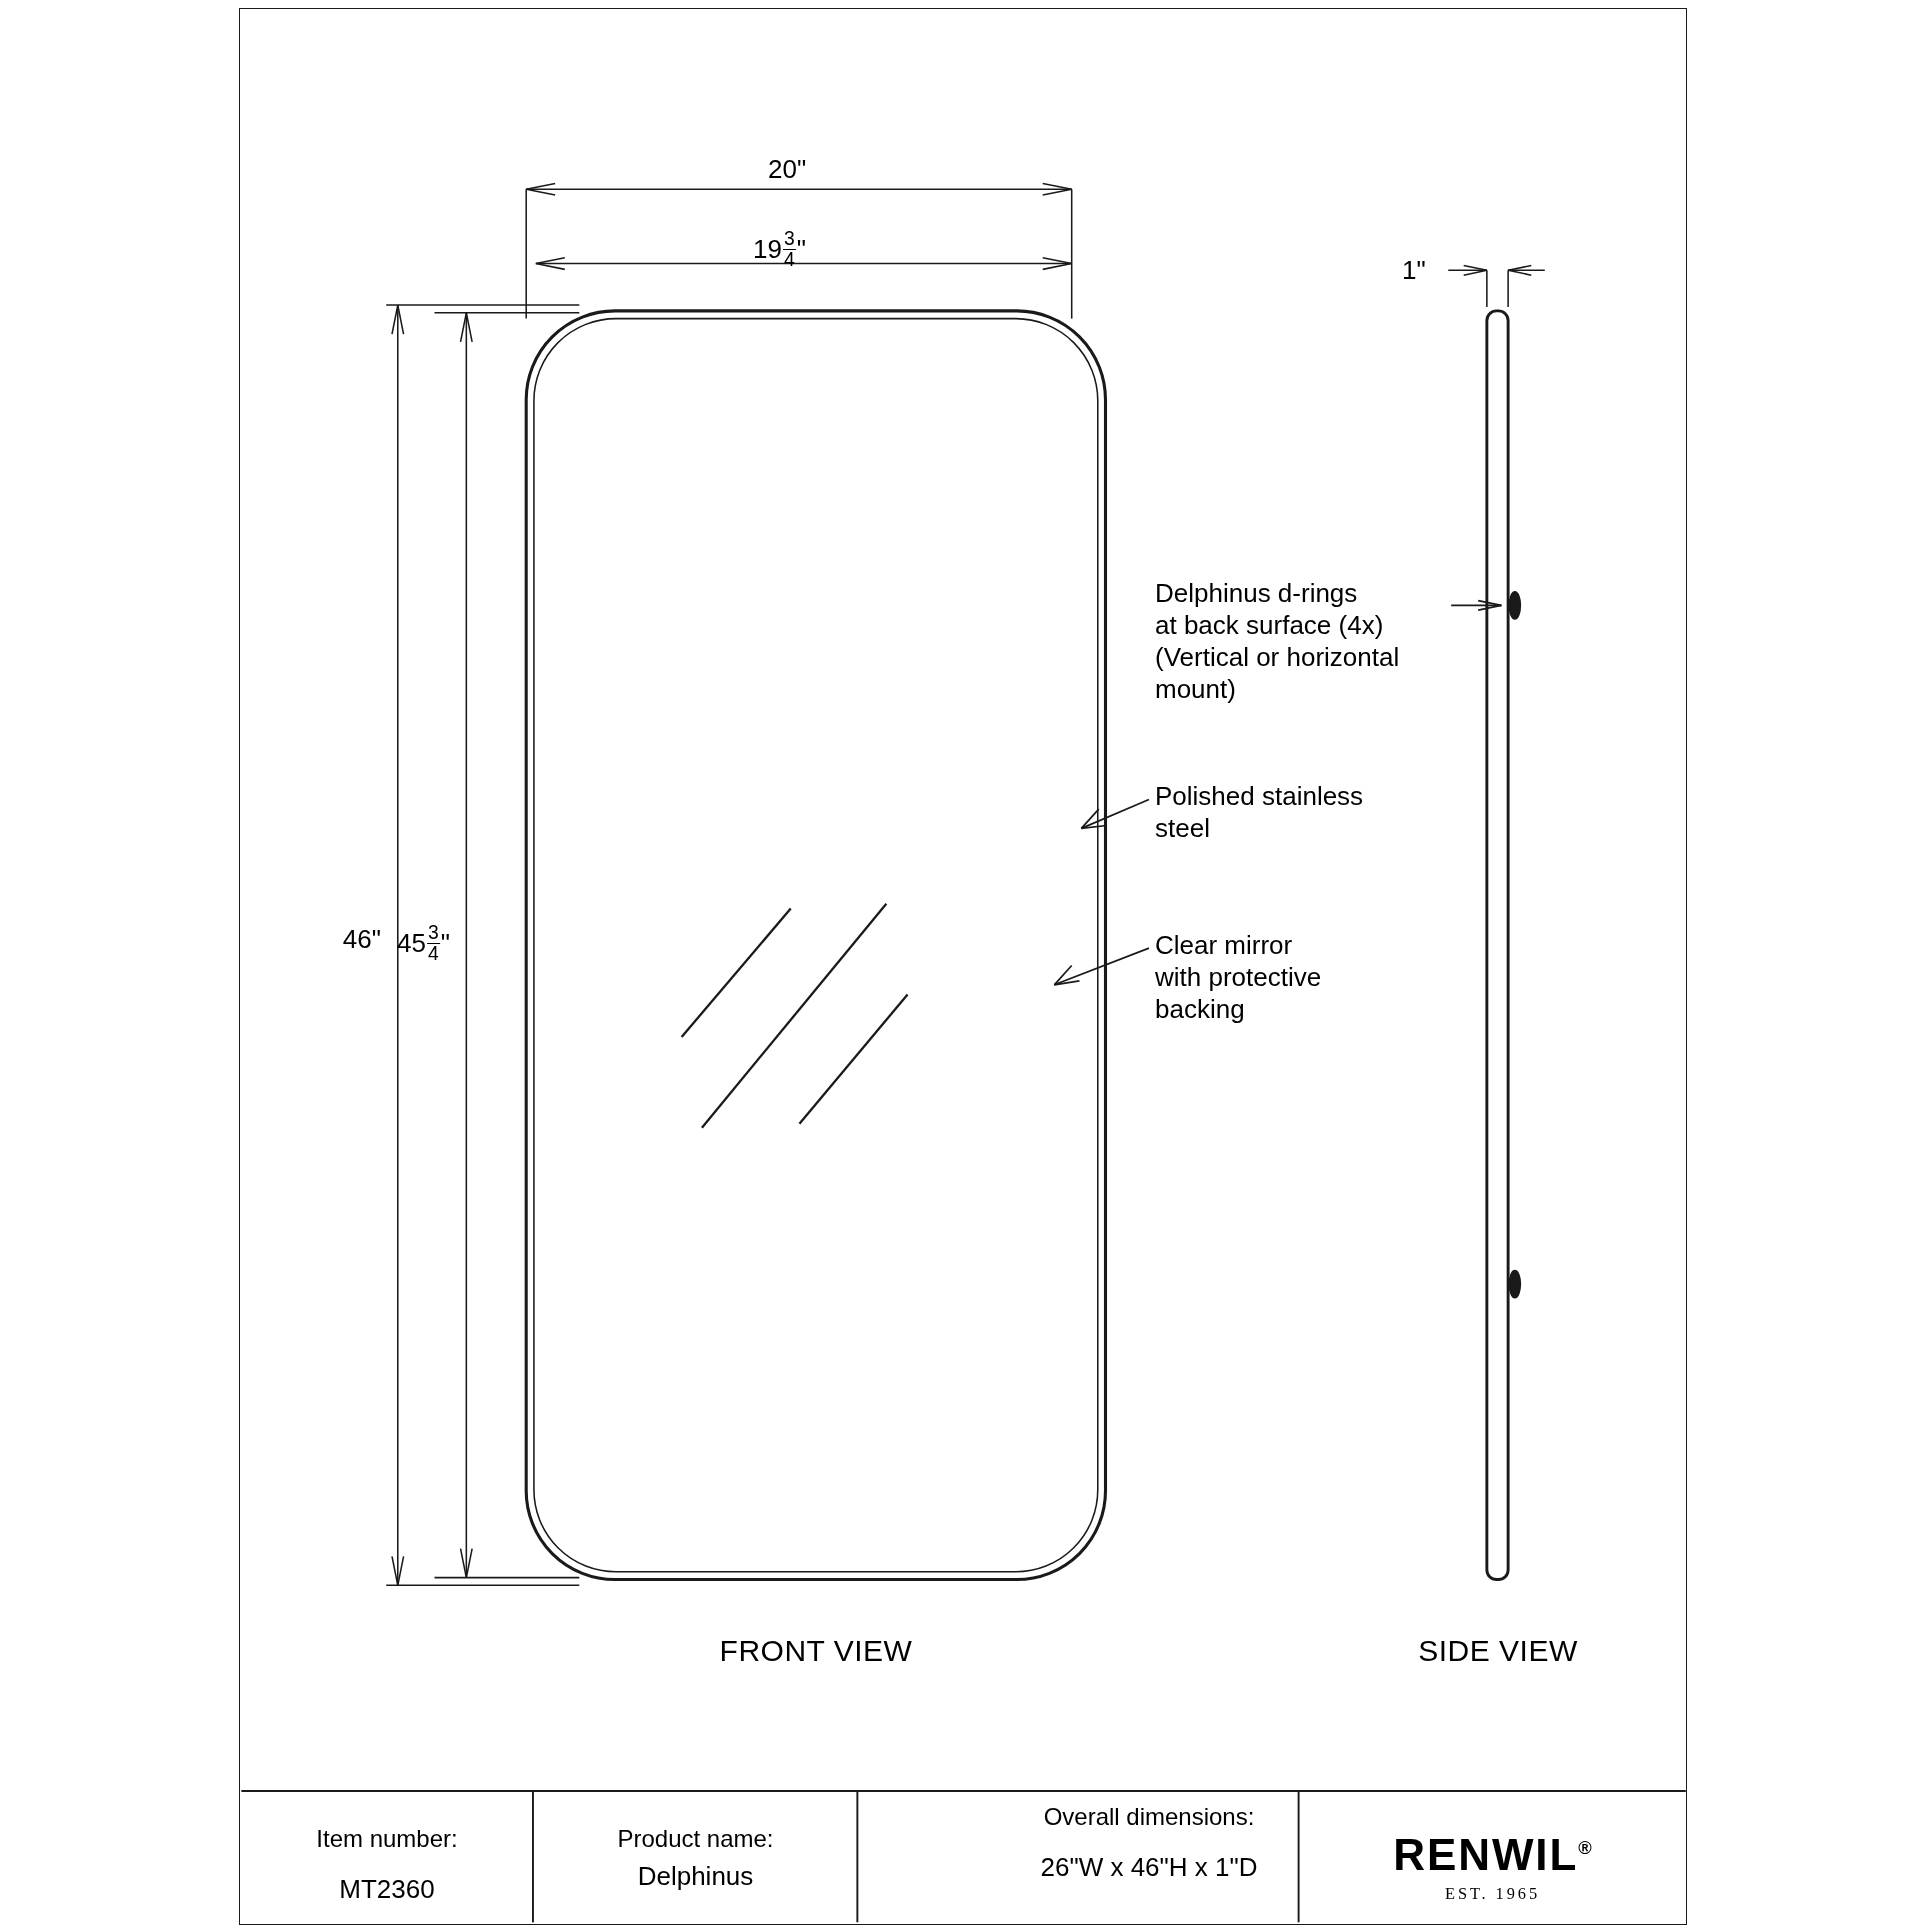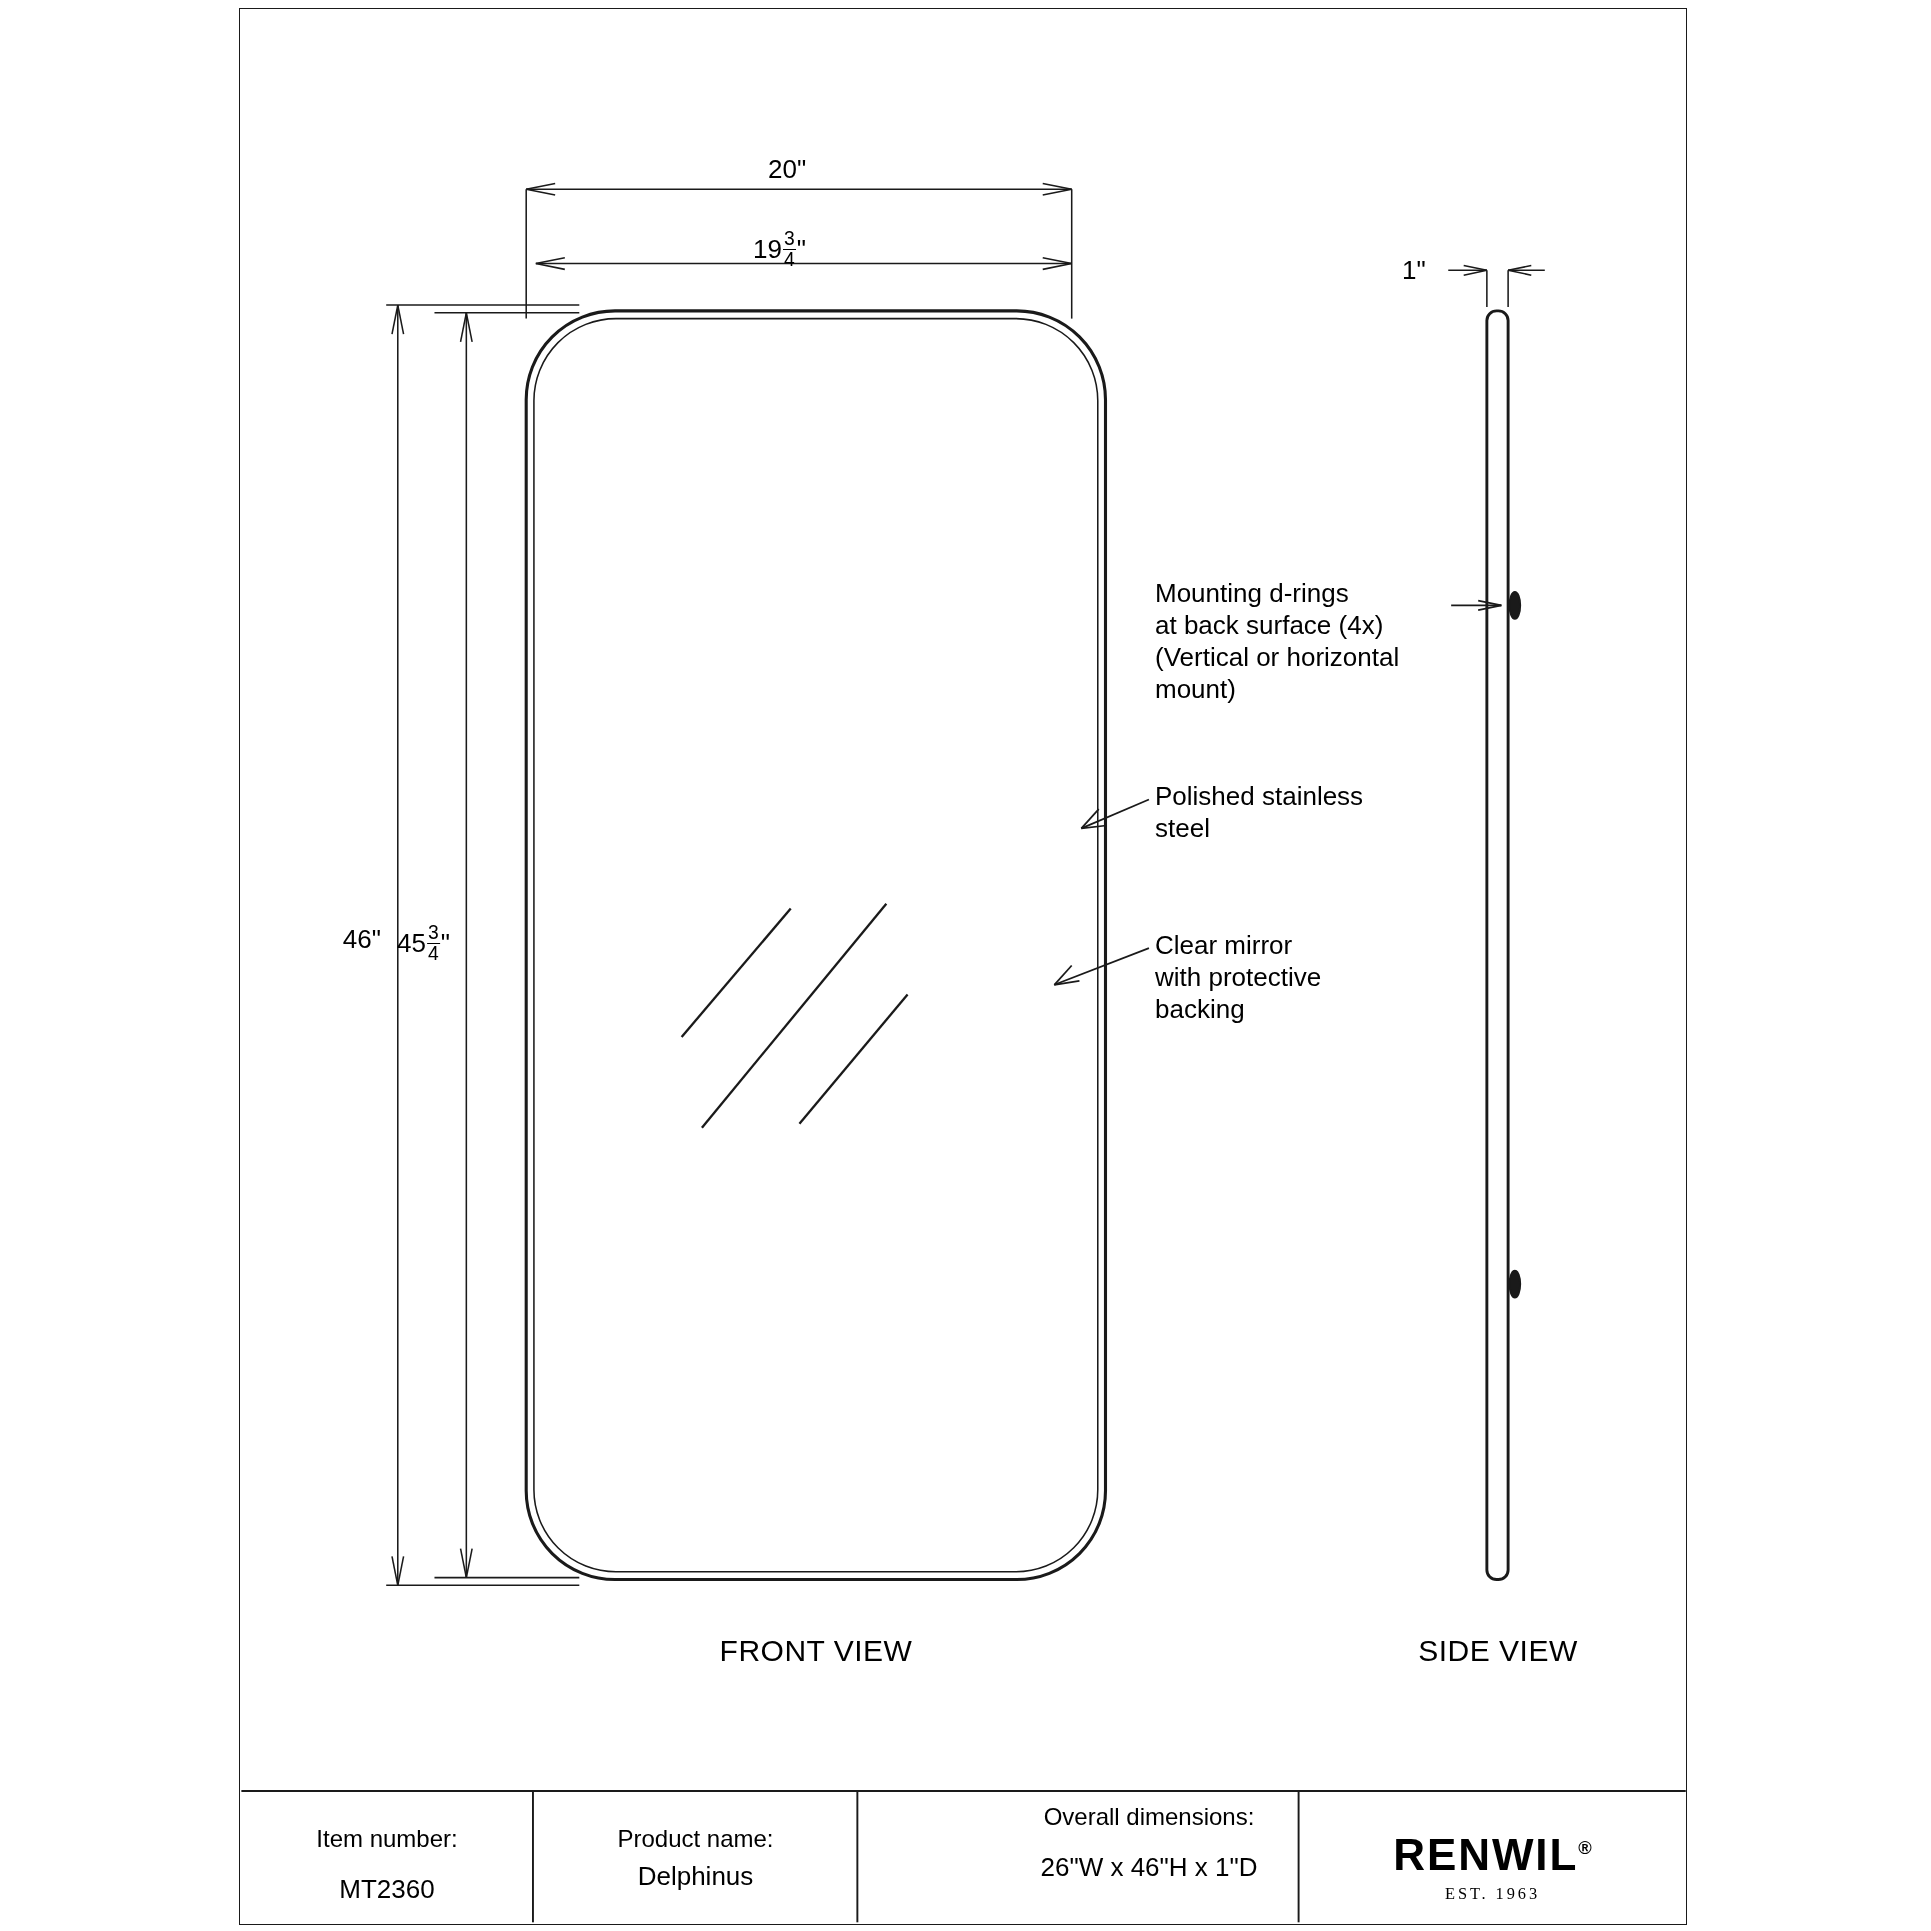--- a/index.html
+++ b/index.html
@@ -210,21 +210,21 @@
 
   <div class="txt dim-label" style="left:450px; top:924px; transform:translateX(-100%);">
     <span>45</span><span class="frac"><span class="num">3</span><span class="den">4</span></span><span>"</span>
   </div>
 
   <div class="txt dim-label" style="left:1402px; top:255px;">
     <span>1"</span>
   </div>
 
   <div class="txt note" style="left:1155px; top:577px; width:319px;">
-    <div>Mounting d-rings</div>
+    <div>Delphinus d-rings</div>
     <div>at back surface (4x)</div>
     <div>(Vertical or horizontal</div>
     <div>mount)</div>
   </div>
 
   <div class="txt note" style="left:1155px; top:780px; width:290px;">
     <div>Polished stainless</div>
     <div>steel</div>
   </div>
 
@@ -248,17 +248,17 @@
     <div class="tb-val" style="margin-top:8px;">Delphinus</div>
   </div>
 
   <div class="tb-cell" style="left:859px; top:1803px; width:492px;margin-left:44px;">
     <div class="tb-head">Overall dimensions:</div>
     <div class="tb-val" style="margin-top:21px;">26"W x 46"H x 1"D</div>
   </div>
 
   <div class="brand" style="left:1301px; top:1830px; width:383px;">
     <div class="name"><span>RENWIL</span><span class="reg">®</span></div>
-    <div class="est">EST. 1963</div>
+    <div class="est">EST. 1965</div>
   </div>
 
 </div>
 
 
 </body></html>

